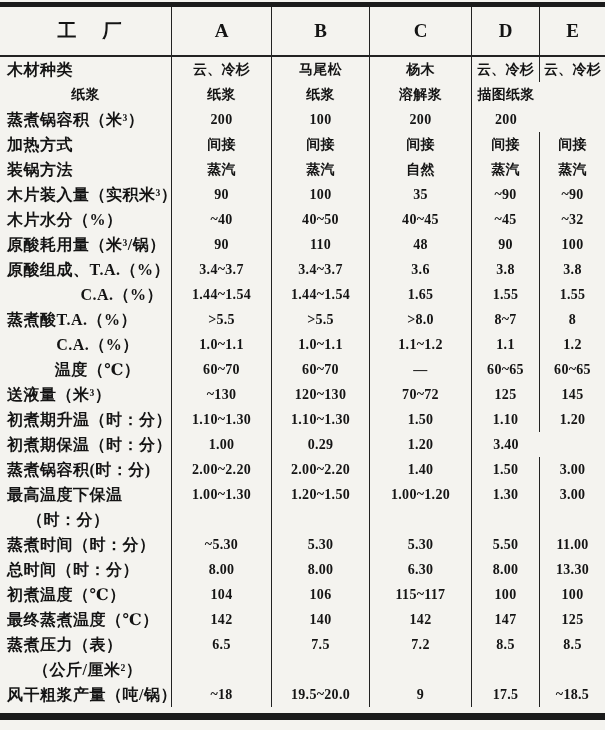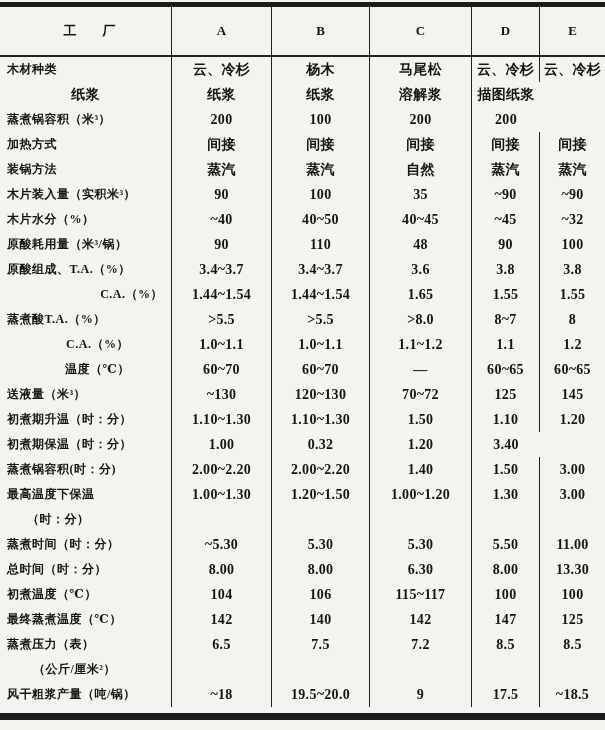--- a/index.html
+++ b/index.html
@@ -29,21 +29,21 @@
     grid-template-columns:172px 100px 98px 102px 68px 65px;
     align-items:start;
   }
   .theader{
     position:absolute;left:0;top:7px;width:605px;height:48px;
     border-bottom:2px solid #222;
   }
   .theader .h-cell{
     height:48px;line-height:48px;
     text-align:center;
-    font-size:13px;font-weight:bold;
+    font-size:19px;font-weight:bold;
     border-right:1.5px solid #222;
   }
   .theader .h-cell:last-child{border-right:none;}
   .h-factory{
     font-size:17px;font-weight:bold;
     letter-spacing:26px;
     padding-left:34px;
   }
   .tbody{
     position:absolute;left:0;top:57px;width:605px;height:653px;
@@ -54,21 +54,21 @@
     text-align:center;
     border-right:1.5px solid #222;
     align-self:stretch;
     letter-spacing:0.3px;
     white-space:nowrap;
   }
   .row .cell:last-child{border-right:none;}
   .row .label-cell{
     text-align:left;
     padding-left:7px;
-    font-size:12px;
+    font-size:16px;
     letter-spacing:0.5px;
   }
   .row .label-cell.indent-right{text-align:right;padding-right:8px;padding-left:0;}
   .row .label-cell.indent-center{text-align:center;padding-left:24px;}
   .row .label-line2{line-height:25px;}
   .row .label-line2.l2-center{text-align:left;padding-left:20px;}
   .row .label-line2.l2-indent{padding-left:26px;}
 </style>
 </head>
 <body>
@@ -86,22 +86,22 @@
       <div class="h-cell">E</div>
     </div>
 
   <div class="tbody">
 
   <div class="row grid-row">
         <div class="cell label-cell">
           <div>木材种类</div>
         </div>
         <div class="cell">云、冷杉</div>
+        <div class="cell">马尾松</div>
         <div class="cell">杨木</div>
-        <div class="cell">马尾松</div>
         <div class="cell">云、冷杉</div>
         <div class="cell">云、冷杉</div>
       </div>
       <div class="row grid-row">
         <div class="cell">纸浆</div>
         <div class="cell">纸浆</div>
         <div class="cell">纸浆</div>
         <div class="cell">溶解浆</div>
         <div class="cell">描图纸浆</div>
       </div>
@@ -232,21 +232,21 @@
         <div class="cell">1.10~1.30</div>
         <div class="cell">1.50</div>
         <div class="cell">1.10</div>
         <div class="cell">1.20</div>
       </div>
       <div class="row grid-row">
         <div class="cell label-cell">
           <div>初煮期保温（时：分）</div>
         </div>
         <div class="cell">1.00</div>
-        <div class="cell">0.32</div>
+        <div class="cell">0.29</div>
         <div class="cell">1.20</div>
         <div class="cell">3.40</div>
       </div>
       <div class="row grid-row">
         <div class="cell label-cell">
           <div>蒸煮锅容积(时：分)</div>
         </div>
         <div class="cell">2.00~2.20</div>
         <div class="cell">2.00~2.20</div>
         <div class="cell">1.40</div>

